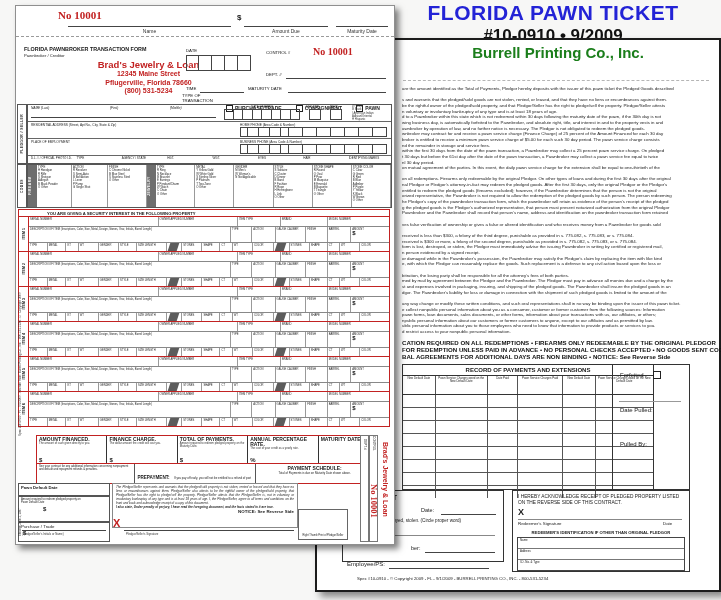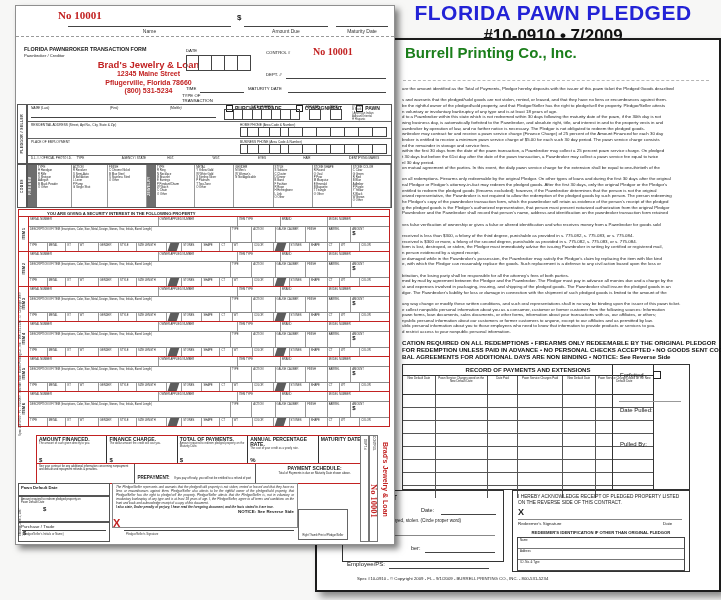--- a/index.html
+++ b/index.html
@@ -94,26 +94,26 @@
   .prep>div:last-child{border-right:none}
   .bx{border:1px solid #555;box-sizing:border-box;background:#fff;overflow:hidden}
   .warr{font-size:3.1px;line-height:4px;font-style:italic;color:#222;text-align:justify}
   .sigline{border-bottom:1px solid #444}
   .cap{font-size:2.8px;color:#333}
 </style>
 </head>
 <body>
 
 <div id="page-title">
-  <div class="pt-main" style="color:#2323d6">FLORIDA PAWN PLEDGED</div>
-  <div class="pt-sub">#10-0910 • 7/2009</div>
+  <div class="pt-main" style="color:#2323d6">FLORIDA PAWN TICKET</div>
+  <div class="pt-sub">#10-0910 • 9/2009</div>
 </div>
 
 <div id="back-doc" class="doc">
-  <div class="a" style="left:88px;top:4px;width:306px;">
+  <div class="a" style="left:88px;top:4px;width:306px;text-align:center">
     <div class="bk-company" style="color:#1b7e1b">Burrell Printing Co., Inc.</div>
   </div>
   <div class="a bk-dash" style="left:86px;top:40px;width:306px"></div>
 
   <div class="a" style="left:85px;top:46px;width:310px">
 
   <div class="fp-line">are the amount identified as the Total of Payments, Pledgor hereby deposits with the issuer of this pawn ticket the Pledged Goods described</div>
       <div class="fp-line"></div>
       <div class="fp-line">s and warrants that the pledged/sold goods are not stolen, rented, or leased, and that they have no liens or encumbrances against them.</div>
       <div class="fp-line">be the rightful owner of the pledged/sold property, and that Pledgor/Seller has the right to pledge/sell the property.  Pledgor/Seller attests</div>

